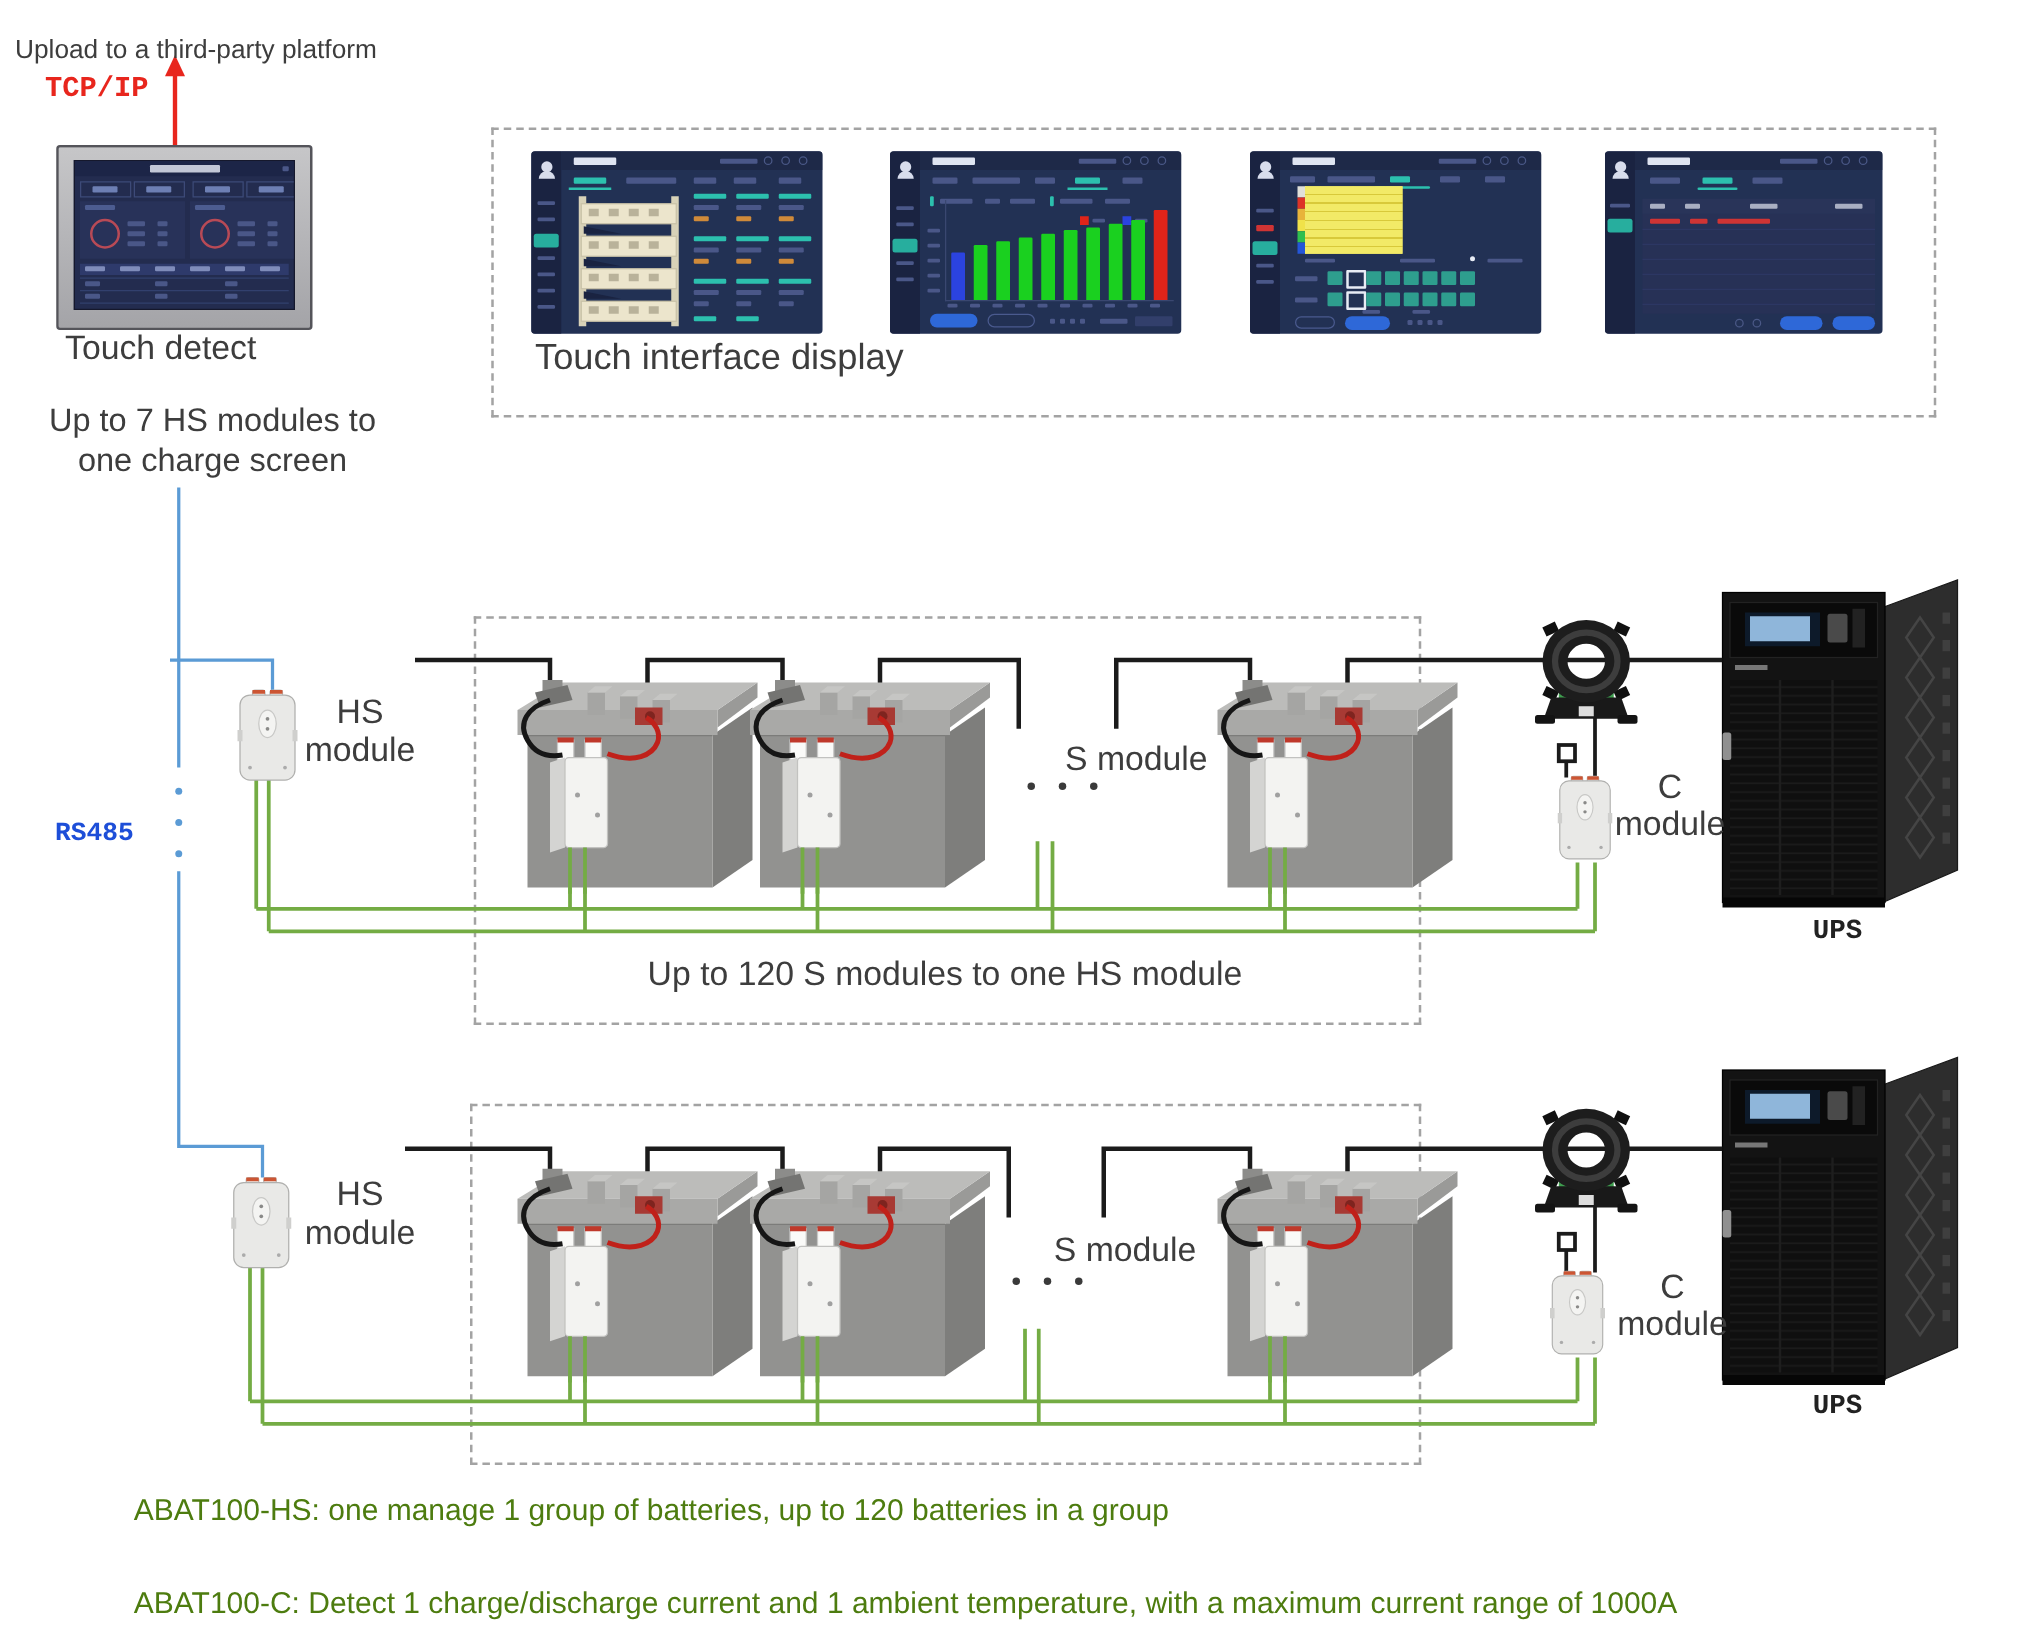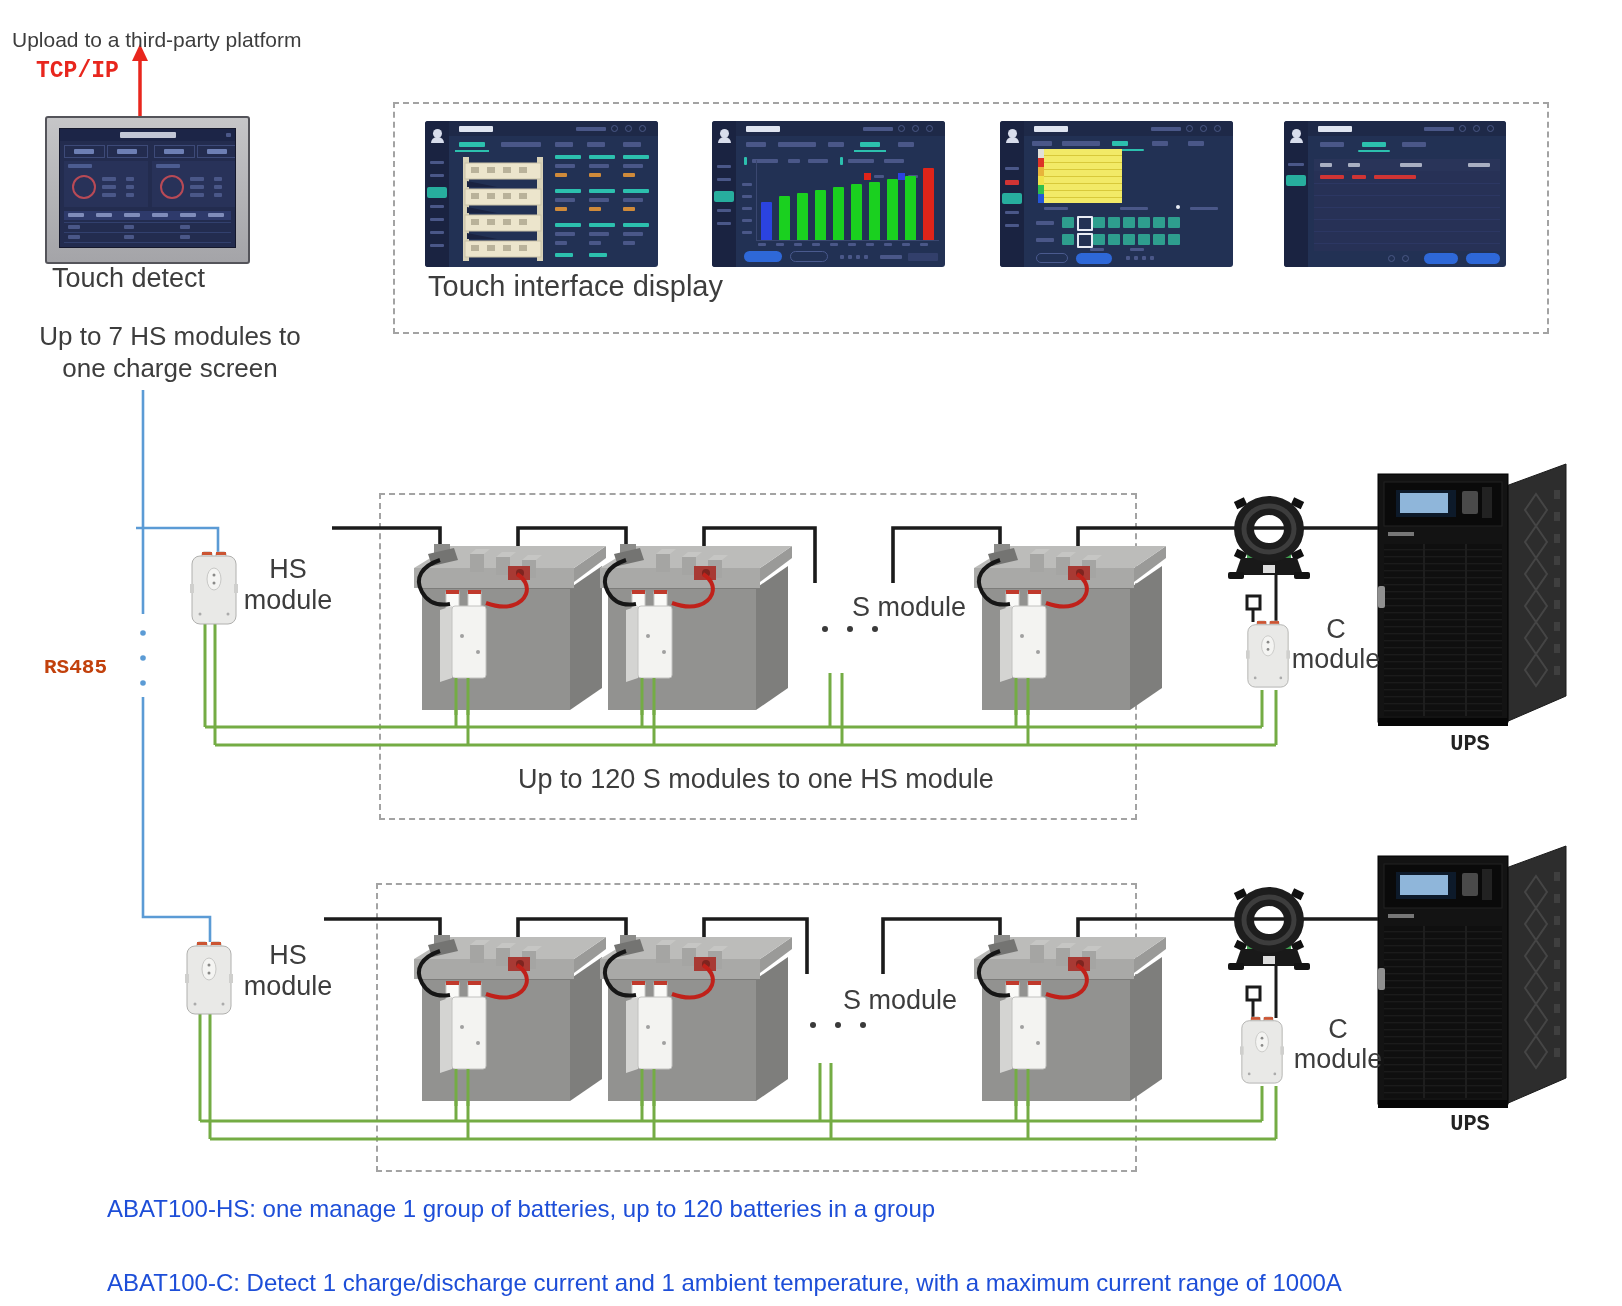--- a/index.html
+++ b/index.html
@@ -31,21 +31,21 @@
   .mbars{position:absolute;left:44px;bottom:26px;width:182px;height:80px;display:flex;align-items:flex-end;border-left:1px solid #3a4770;border-bottom:1px solid #3a4770;}
   .mbar{width:11px;margin:0 3.5px;border-radius:1px 1px 0 0;}
   
   .ytable{position:absolute;left:44px;top:28px;width:78px;height:54px;background:#f2ea67;
           background-image:repeating-linear-gradient(#f2ea67 0 6px,#d8c93a 6px 7px),repeating-linear-gradient(90deg,transparent 0 12px,#d8c93a 12px 13px);}
   .ycol{position:absolute;left:38px;top:28px;width:7px;height:54px;display:flex;flex-direction:column;}
   .ycol div{flex:1;}
   .tealcell{position:absolute;width:12px;height:11px;background:#2e9e8e;border-radius:1px;}
   .tealcell.sel{background:transparent;border:2px solid #e8ecf5;}
   
-  .fnote{position:absolute;left:107px;width:1500px;font-size:24px;line-height:37px;color:#1d4ed8;}
+  .fnote{position:absolute;left:107px;width:1500px;font-size:24px;line-height:37px;color:#4d7c0f;}
 </style>
 </head>
 <body>
 
 <div class="canvas">
 
   <svg class="abs" style="left:0;top:0;z-index:5;" width="1622" height="1306" viewBox="0 0 1622 1306">
     <defs>
 
       <g id="bat">
@@ -225,21 +225,21 @@
       </svg>
   </svg>
 
   <div class="lbl" style="left:12px;top:16px;font-size:21px;z-index:6;margin-top:12px;">Upload to a third-party platform</div>
   <div class="lbl serif" style="left:36px;top:58px;font-size:23px;color:#e8261d;z-index:6;">TCP/IP</div>
   <div class="lbl" style="left:52px;top:263px;font-size:27px;z-index:6;">Touch detect</div>
   <div class="lbl" style="left:0px;top:320px;width:340px;text-align:center;font-size:26px;line-height:32px;z-index:6;">
     <div>Up to 7 HS modules to</div>
     <div>one charge screen</div>
   </div>
-  <div class="lbl serif" style="left:44px;top:656px;font-size:21px;color:#c2410c;z-index:6;">RS485</div>
+  <div class="lbl serif" style="left:44px;top:656px;font-size:21px;color:#1d4ed8;z-index:6;">RS485</div>
 
   <div class="lbl" style="left:232px;top:554px;width:112px;text-align:center;font-size:27px;line-height:31px;z-index:6;">HS module</div>
   <div class="lbl" style="left:232px;top:940px;width:112px;text-align:center;font-size:27px;line-height:31px;z-index:6;">HS module</div>
   <div class="lbl" style="left:852px;top:592px;font-size:27px;white-space:nowrap;z-index:6;">S module</div>
   <div class="lbl" style="left:843px;top:985px;font-size:27px;white-space:nowrap;z-index:6;">S module</div>
   <div class="lbl" style="left:1283px;top:614px;width:106px;text-align:center;font-size:27px;line-height:30px;z-index:6;">C module</div>
   <div class="lbl" style="left:1285px;top:1014px;width:106px;text-align:center;font-size:27px;line-height:30px;z-index:6;">C module</div>
   <div class="lbl serif" style="left:1420px;top:732px;width:100px;text-align:center;font-size:22px;color:#222;z-index:6;">UPS</div>
   <div class="lbl serif" style="left:1420px;top:1112px;width:100px;text-align:center;font-size:22px;color:#222;z-index:6;">UPS</div>
 

